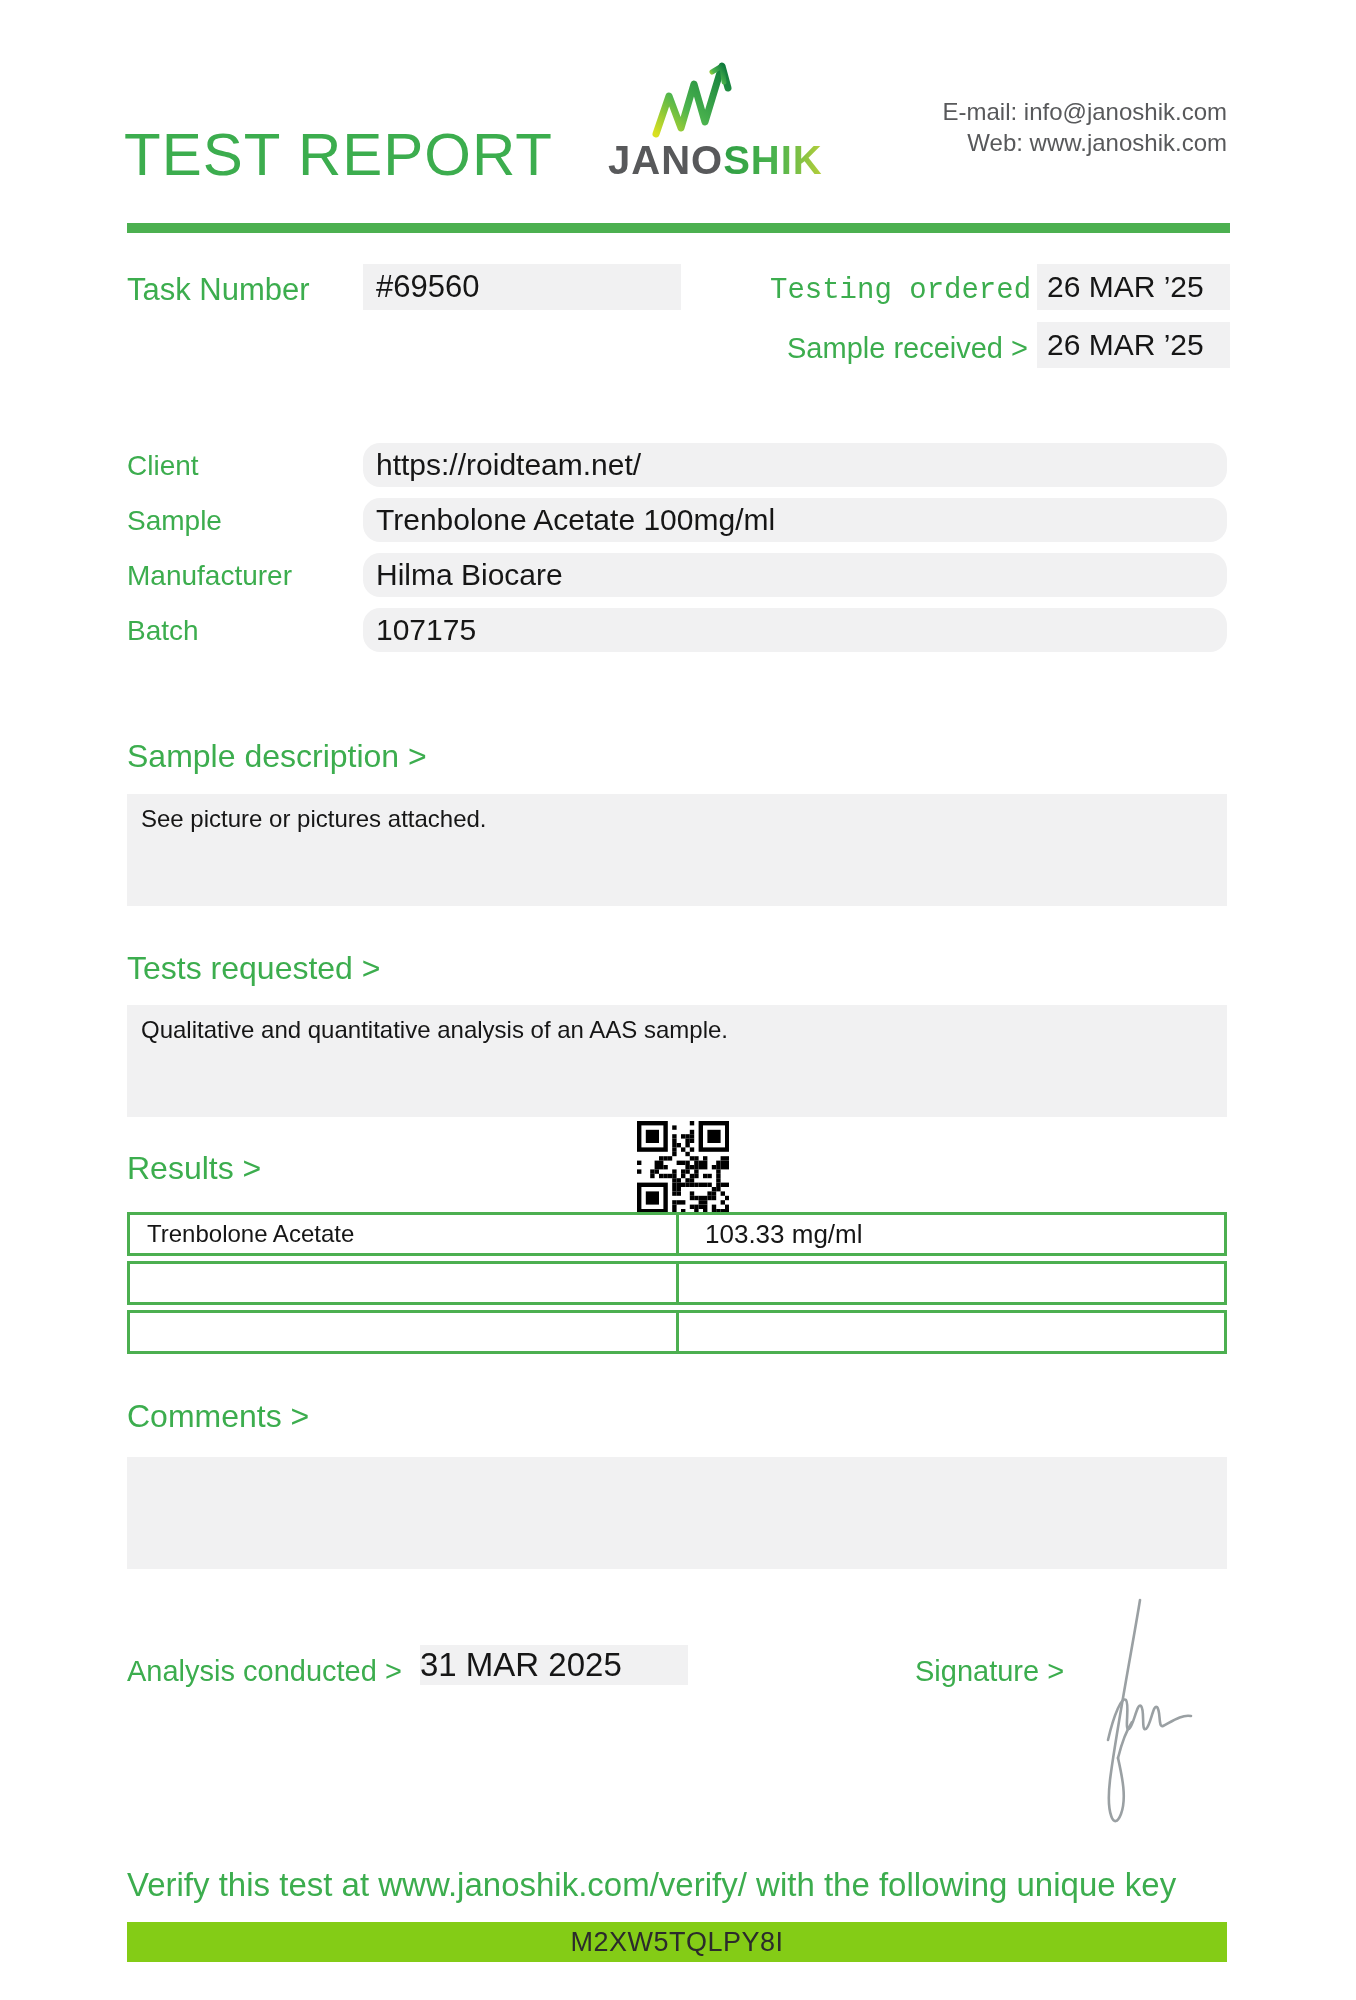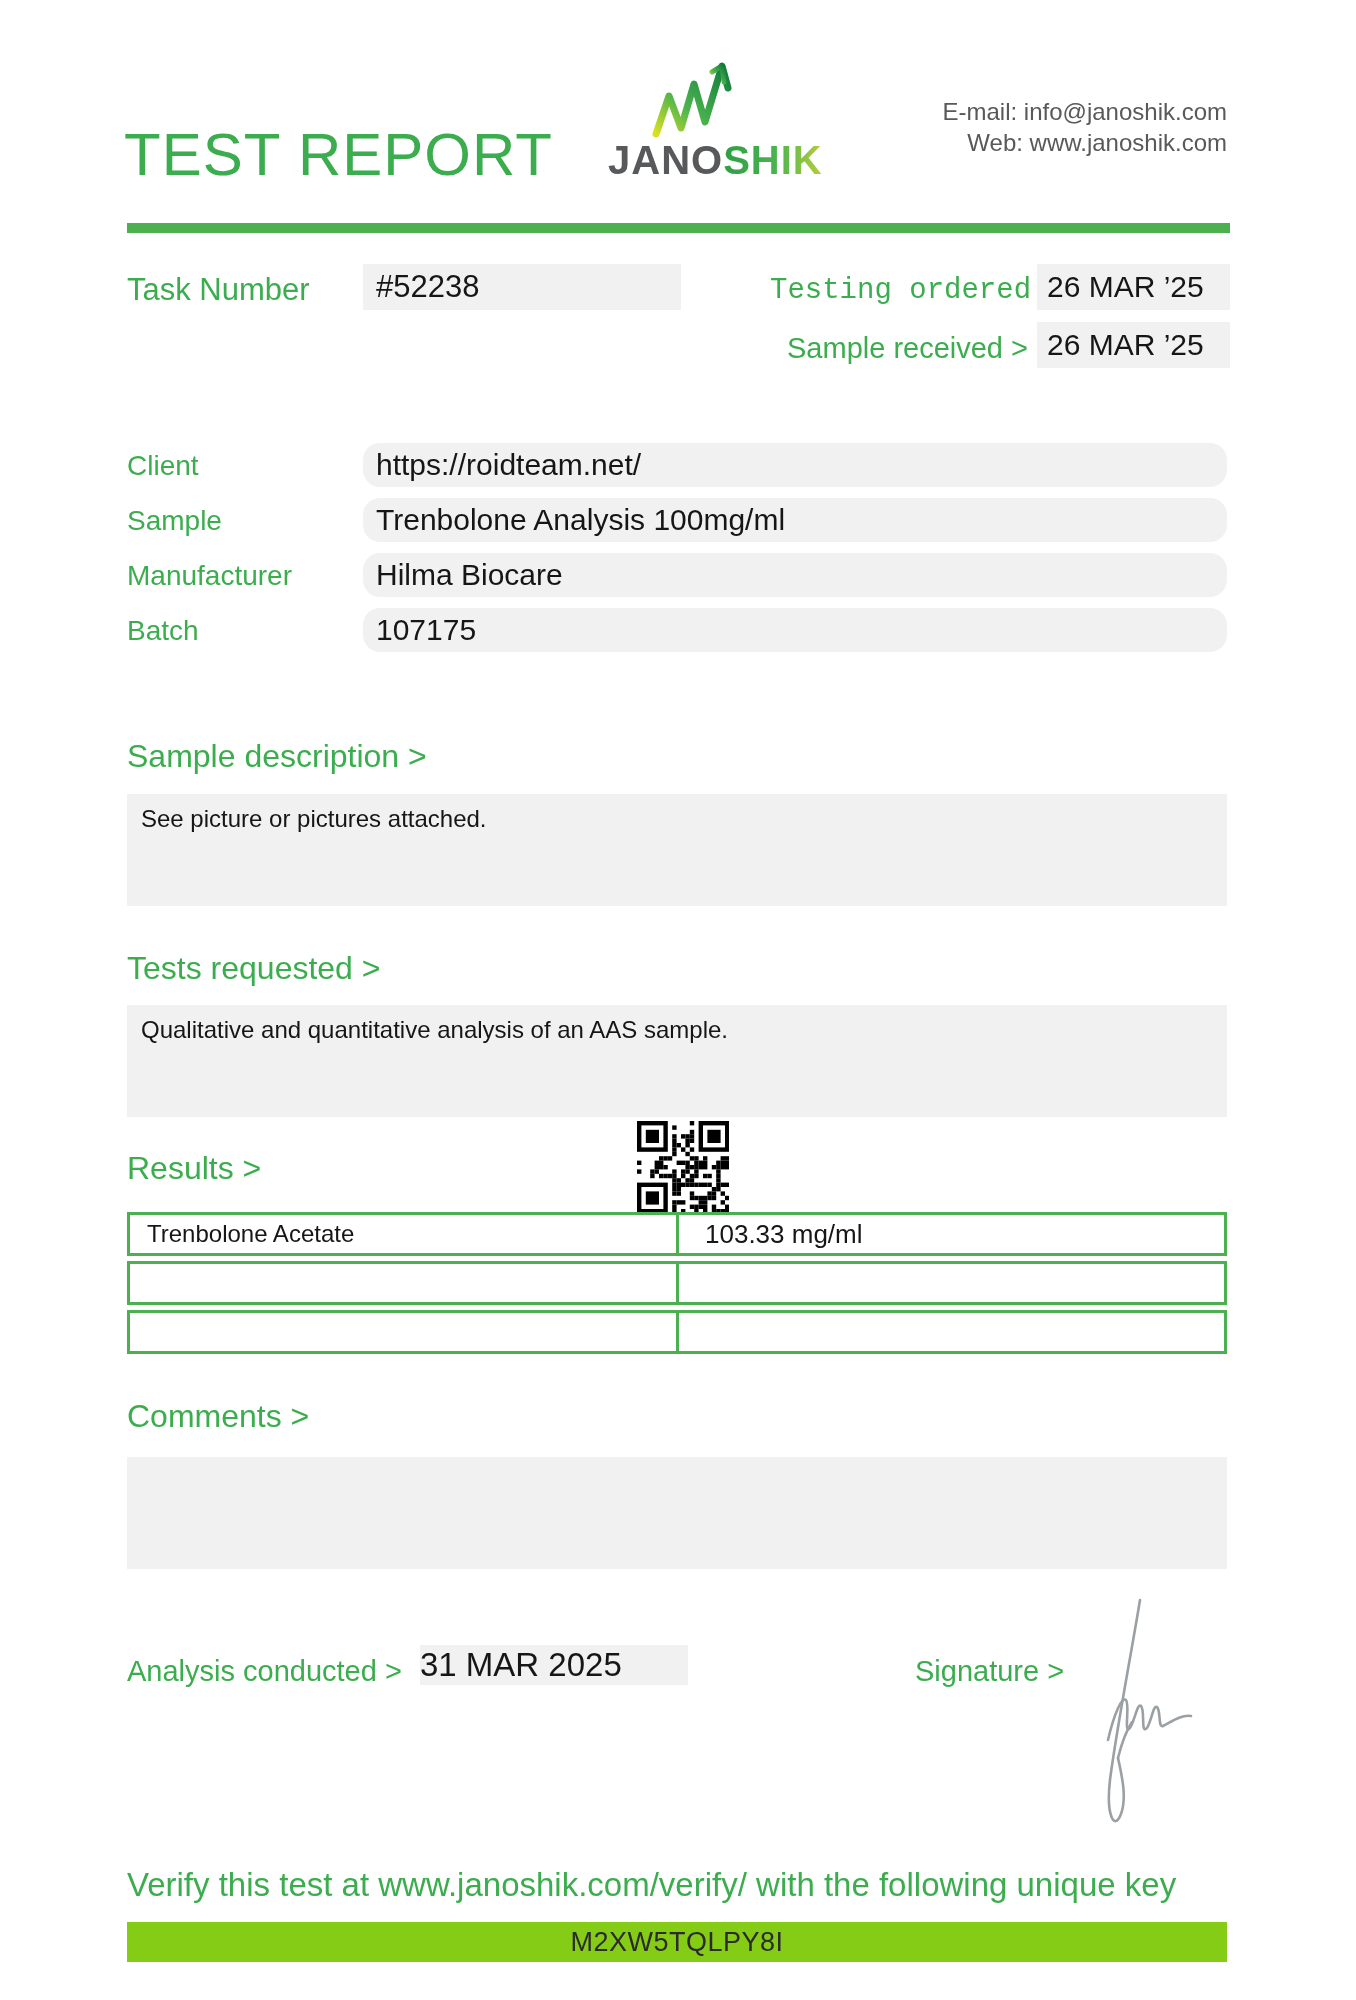--- a/index.html
+++ b/index.html
@@ -105,33 +105,33 @@
   </div>
 
   <div class="abs contact">
     <div>E-mail: info@janoshik.com</div>
     <div>Web: www.janoshik.com</div>
   </div>
 
   <div class="abs rule"></div>
 
   <div class="abs glabel task-label">Task Number</div>
-  <div class="abs gbox task-box">#52238</div>
+  <div class="abs gbox task-box">#69560</div>
 
   <div class="abs glabel glabel-r ordered-label">Testing ordered  &gt;</div>
   <div class="abs gbox ordered-box">26 MAR ’25</div>
 
   <div class="abs glabel glabel-r received-label">Sample received &gt;</div>
   <div class="abs gbox received-box">26 MAR ’25</div>
 
   <div class="abs glabel field-label" style="top:450px">Client</div>
   <div class="abs gbox field-box" style="top:443px">https://roidteam.net/</div>
 
   <div class="abs glabel field-label" style="top:505px">Sample</div>
-  <div class="abs gbox field-box" style="top:498px">Trenbolone Analysis 100mg/ml</div>
+  <div class="abs gbox field-box" style="top:498px">Trenbolone Acetate 100mg/ml</div>
 
   <div class="abs glabel field-label" style="top:560px">Manufacturer</div>
   <div class="abs gbox field-box" style="top:553px">Hilma Biocare</div>
 
   <div class="abs glabel field-label" style="top:615px">Batch</div>
   <div class="abs gbox field-box" style="top:608px">107175</div>
 
   <div class="abs sect-head" style="top:738px">Sample description &gt;</div>
   <div class="abs sect-box" style="top:794px;height:112px">See picture or pictures attached.</div>
 

